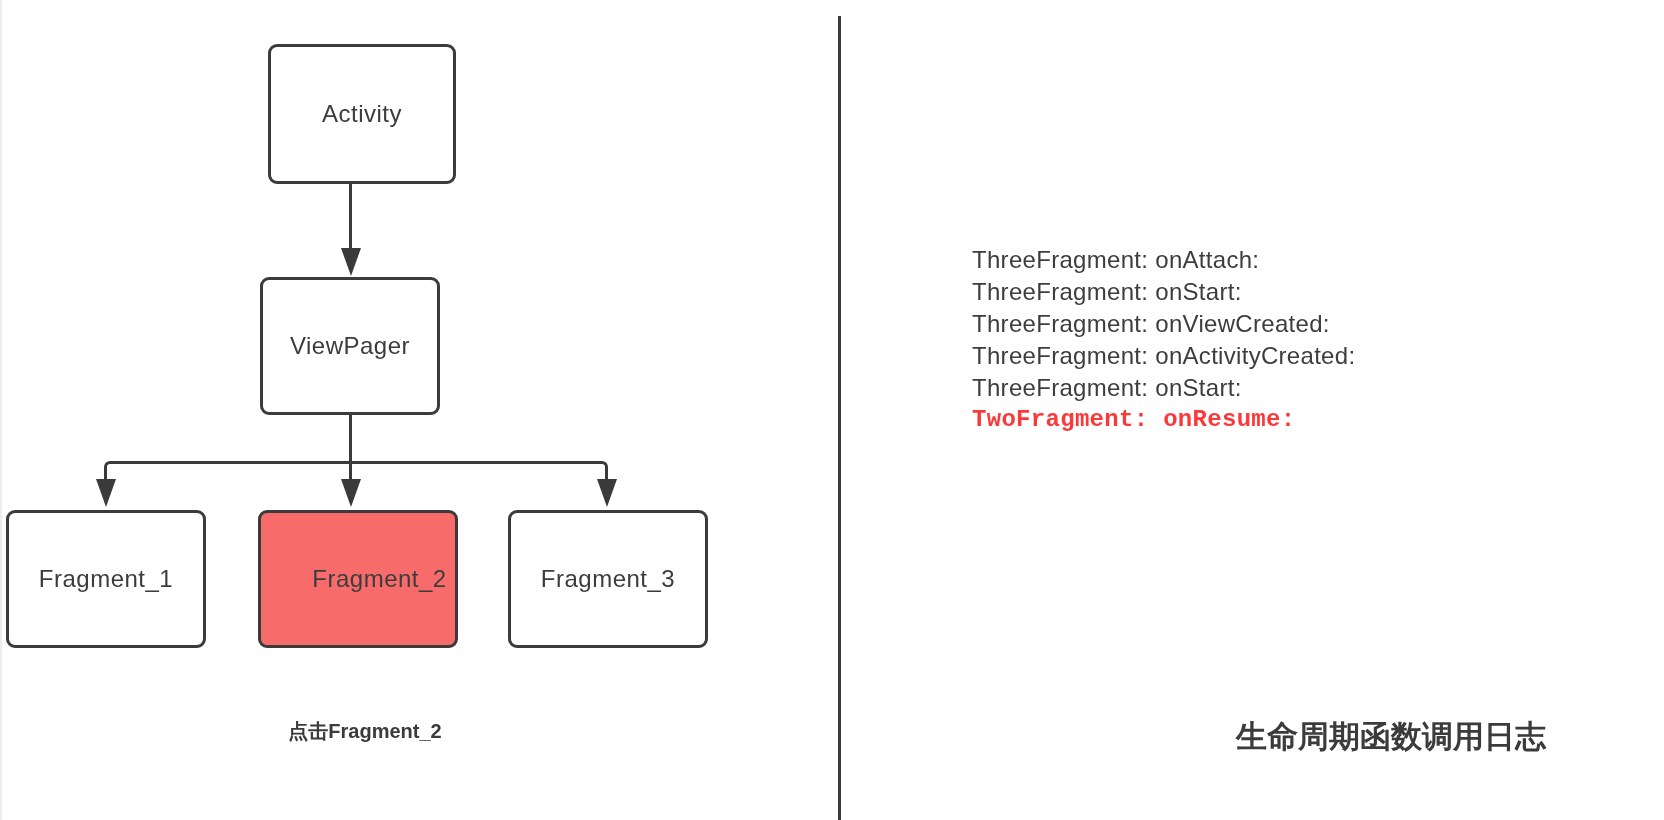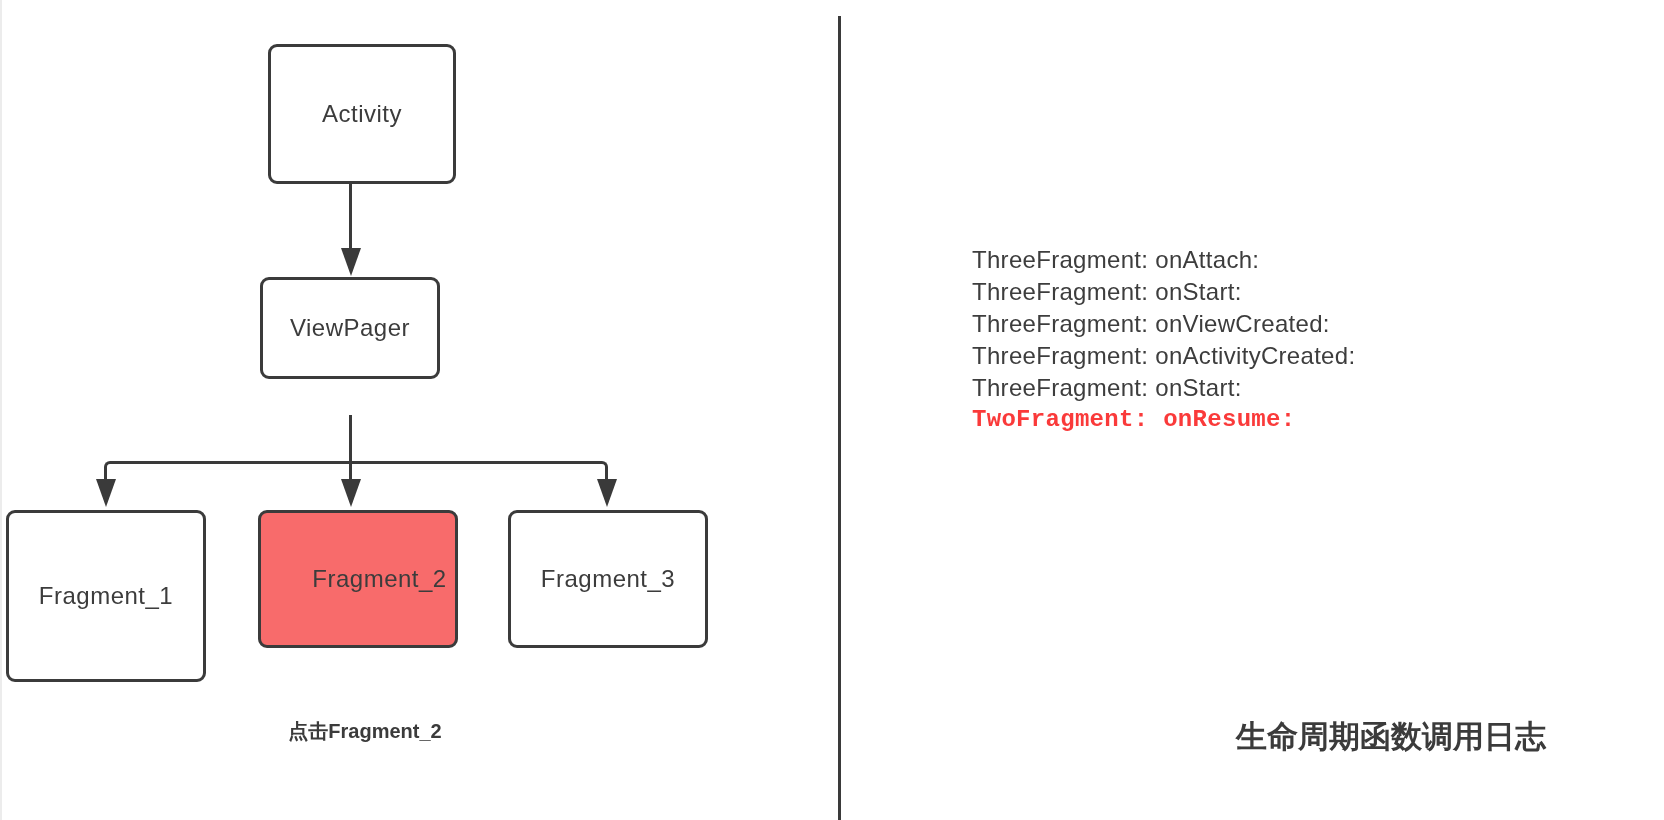--- a/index.html
+++ b/index.html
@@ -29,22 +29,22 @@
     border-radius: 9px;
     background: #ffffff;
     display: flex;
     align-items: center;
     justify-content: center;
     font-size: 24px;
     color: #3c3c3c;
     letter-spacing: 0.5px;
   }
   .node-activity   { left: 260px; top: 44px;  width: 188px; height: 140px; margin-left: 8px; }
-  .node-viewpager  { left: 260px; top: 277px; width: 180px; height: 102px; }
-  .node-fragment1  { left: 6px;   top: 510px; width: 200px; height: 172px; }
+  .node-viewpager  { left: 260px; top: 277px; width: 180px; height: 138px; }
+  .node-fragment1  { left: 6px;   top: 510px; width: 200px; height: 138px; }
   .node-fragment2  { left: 258px; top: 510px; width: 200px; height: 138px; }
   .node-fragment3  { left: 508px; top: 510px; width: 200px; height: 138px; }
 
   
   .vline {
     position: absolute;
     width: 3px;
     background: #3a3a3a;
   }
   .conn-activity-viewpager { left: 349px; top: 184px; height: 66px; }

